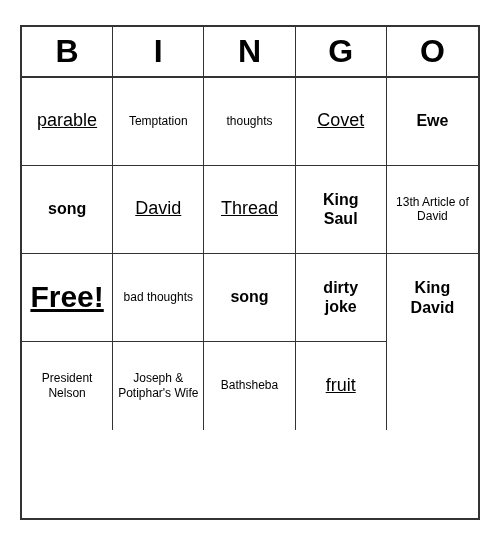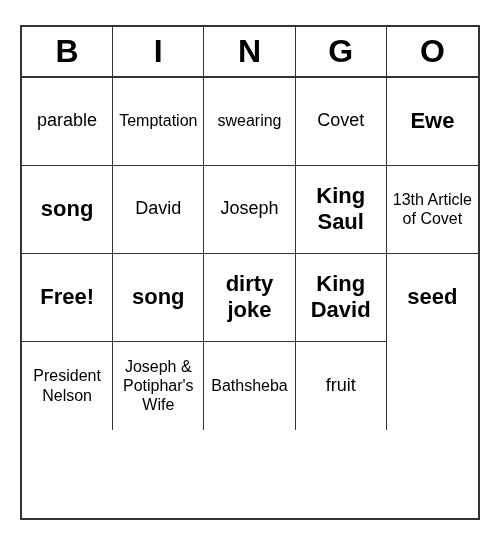--- a/index.html
+++ b/index.html
@@ -53,59 +53,61 @@
       font-size: 14px;
       line-height: 1.2;
     }
     .bingo-cell:nth-child(5n) {
       border-right: none;
     }
     .bingo-cell:nth-last-child(-n+5) {
       border-bottom: none;
     }
     .bingo-cell.large-text {
-      font-size: 22px;
+      font-size: 16px;
       font-weight: bold;
     }
     .bingo-cell.medium-text {
       font-size: 18px;
+      text-decoration: underline;
     }
     .bingo-cell.small-text {
-      font-size: 16px;
+      font-size: 12px;
     }
     .bingo-cell.free {
-      font-size: 22px;
+      font-size: 30px;
       font-weight: bold;
+      text-decoration: underline;
     }
   </style>
 </head>
 <body>
 
 <div class="bingo-card">
   <div class="bingo-header">
   <div class="bingo-header-cell">B</div>
       <div class="bingo-header-cell">I</div>
       <div class="bingo-header-cell">N</div>
       <div class="bingo-header-cell">G</div>
       <div class="bingo-header-cell">O</div>
     </div>
   <div class="bingo-grid">
   <div class="bingo-cell medium-text">parable</div>
       <div class="bingo-cell small-text">Temptation</div>
-      <div class="bingo-cell small-text">swearing</div>
+      <div class="bingo-cell small-text">thoughts</div>
       <div class="bingo-cell medium-text">Covet</div>
       <div class="bingo-cell large-text">Ewe</div>
       <div class="bingo-cell large-text">song</div>
       <div class="bingo-cell medium-text">David</div>
-      <div class="bingo-cell medium-text">Joseph</div>
+      <div class="bingo-cell medium-text">Thread</div>
       <div class="bingo-cell large-text">King<br>Saul</div>
-      <div class="bingo-cell small-text">13th Article of Covet</div>
+      <div class="bingo-cell small-text">13th Article of David</div>
       <div class="bingo-cell free">Free!</div>
+      <div class="bingo-cell small-text">bad thoughts</div>
       <div class="bingo-cell large-text">song</div>
       <div class="bingo-cell large-text">dirty<br>joke</div>
       <div class="bingo-cell large-text">King<br>David</div>
-      <div class="bingo-cell large-text">seed</div>
       <div class="bingo-cell small-text">President<br>Nelson</div>
       <div class="bingo-cell small-text">Joseph &amp; Potiphar's Wife</div>
       <div class="bingo-cell small-text">Bathsheba</div>
       <div class="bingo-cell medium-text">fruit</div>
     </div>
 </div>
 
 </body></html>

